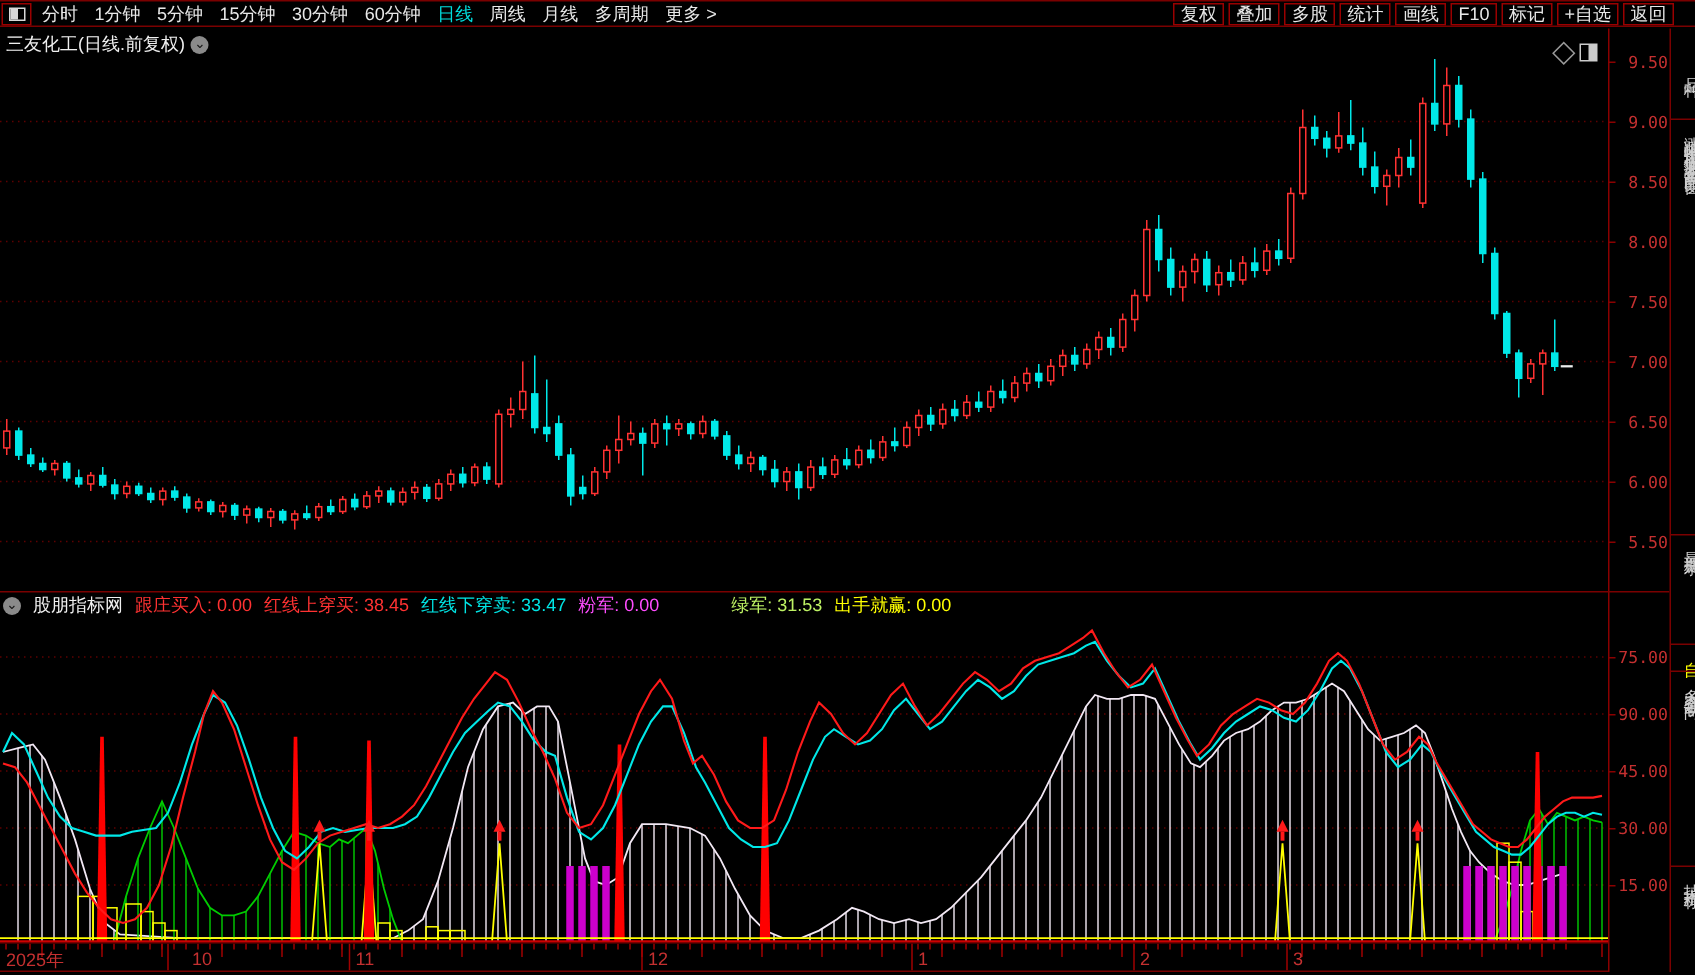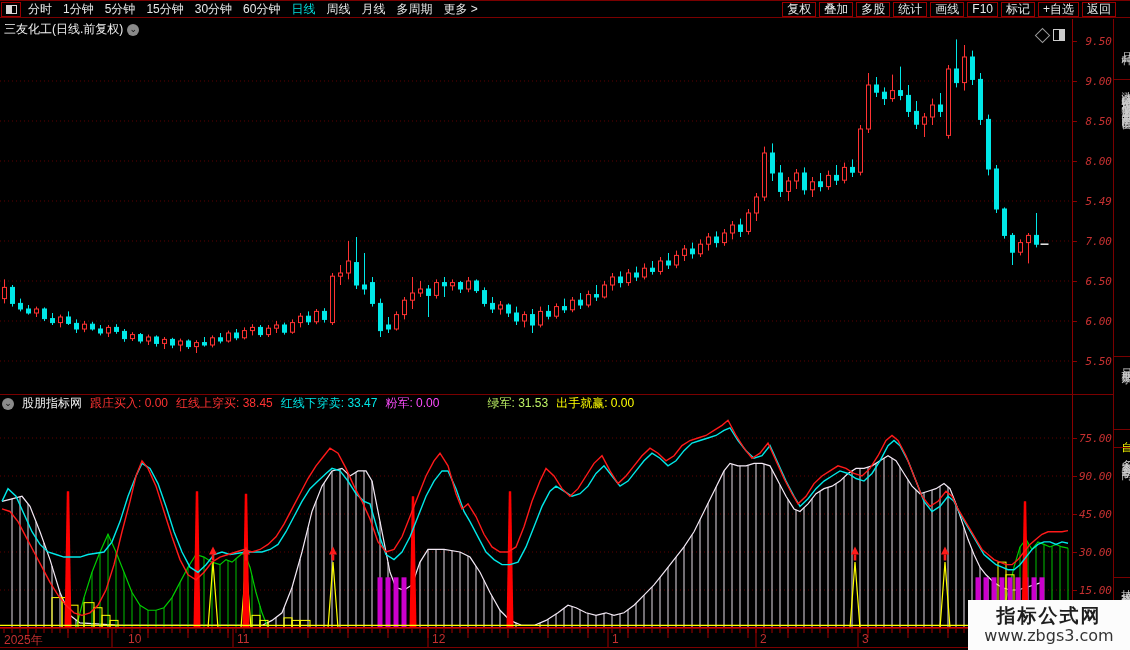--- a/index.html
+++ b/index.html
@@ -30,21 +30,21 @@
   #diamond-icon{position:absolute;left:1037px;top:30px;width:9px;height:9px;border:1px solid #999;transform:rotate(45deg);}
   #panel-icon{position:absolute;left:1053px;top:29px;width:12px;height:12px;border:1px solid #ccc;box-sizing:border-box;}
   #panel-icon::after{content:"";position:absolute;right:0;top:0;width:5px;height:10px;background:#ccc;}
   
   #indhdr{position:absolute;left:2px;top:396px;height:15px;display:flex;align-items:center;gap:8px;
           font-size:12px;white-space:nowrap;}
   #indhdr .src{color:#f0f0f0;}
   
   #axis-line{position:absolute;left:1072px;top:19px;width:1px;height:629px;background:#8a0000;}
   .axlab{position:absolute;width:36px;text-align:right;font-size:11px;color:#c43030;
-         font-family:"DejaVu Sans Mono",monospace;font-style:italic;}
+         font-family:"DejaVu Sans Mono",monospace;}
   .axtick{position:absolute;left:1072px;width:5px;height:1px;background:#8a0000;}
   
   #daterow{position:absolute;left:0;top:628px;width:1072px;height:20px;box-sizing:border-box;
            border-top:1px solid #7a0000;border-bottom:1px solid #7a0000;}
   .mlab{position:absolute;top:3px;font-size:12px;color:#c43030;white-space:nowrap;}
   
   #sidebar{position:absolute;left:1113px;top:19px;width:17px;height:629px;border-left:1px solid #7a0000;
            box-sizing:border-box;overflow:hidden;background:#000;}
   .sbitem{position:absolute;left:5px;writing-mode:vertical-rl;text-orientation:upright;
           font-size:11px;letter-spacing:2px;color:#cfcfcf;white-space:nowrap;}
@@ -589,21 +589,21 @@
   <div id="axis-line"></div>
   <div id="axis-labels">
       <div class="axlab" style="left: 1076px; top: 35px;">9.50</div>
       <div class="axtick" style="top: 41px;"></div>
       <div class="axlab" style="left: 1076px; top: 75px;">9.00</div>
       <div class="axtick" style="top: 81px;"></div>
       <div class="axlab" style="left: 1076px; top: 115px;">8.50</div>
       <div class="axtick" style="top: 121px;"></div>
       <div class="axlab" style="left: 1076px; top: 155px;">8.00</div>
       <div class="axtick" style="top: 161px;"></div>
-      <div class="axlab" style="left: 1076px; top: 195px;">5.49</div>
+      <div class="axlab" style="left: 1076px; top: 195px;">7.50</div>
       <div class="axtick" style="top: 201px;"></div>
       <div class="axlab" style="left: 1076px; top: 235px;">7.00</div>
       <div class="axtick" style="top: 241px;"></div>
       <div class="axlab" style="left: 1076px; top: 275px;">6.50</div>
       <div class="axtick" style="top: 281px;"></div>
       <div class="axlab" style="left: 1076px; top: 315px;">6.00</div>
       <div class="axtick" style="top: 321px;"></div>
       <div class="axlab" style="left: 1076px; top: 355px;">5.50</div>
       <div class="axtick" style="top: 361px;"></div>
       <div class="axlab" style="left: 1076px; top: 432px;">75.00</div>
@@ -796,17 +796,13 @@
       <div class="sbitem" style="top: 414px; color: rgb(255, 255, 0);">自</div>
       <div class="sbitem" style="top: 432px; color: rgb(207, 207, 207);">多空资金动向</div>
       <div class="sbitem" style="top: 562px; color: rgb(207, 207, 207);">技术指标</div>
       <div class="sbdiv" style="top: 60px;"></div>
       <div class="sbdiv" style="top: 337px;"></div>
       <div class="sbdiv" style="top: 410px;"></div>
       <div class="sbdiv" style="top: 428px;"></div>
       <div class="sbdiv" style="top: 558px;"></div>
     </div>
 
-  <div id="watermark">
-    <div id="wm1">指标公式网</div>
-    <div id="wm2">www.zbgs3.com</div>
-  </div>
 </div>
 
 </body></html>

